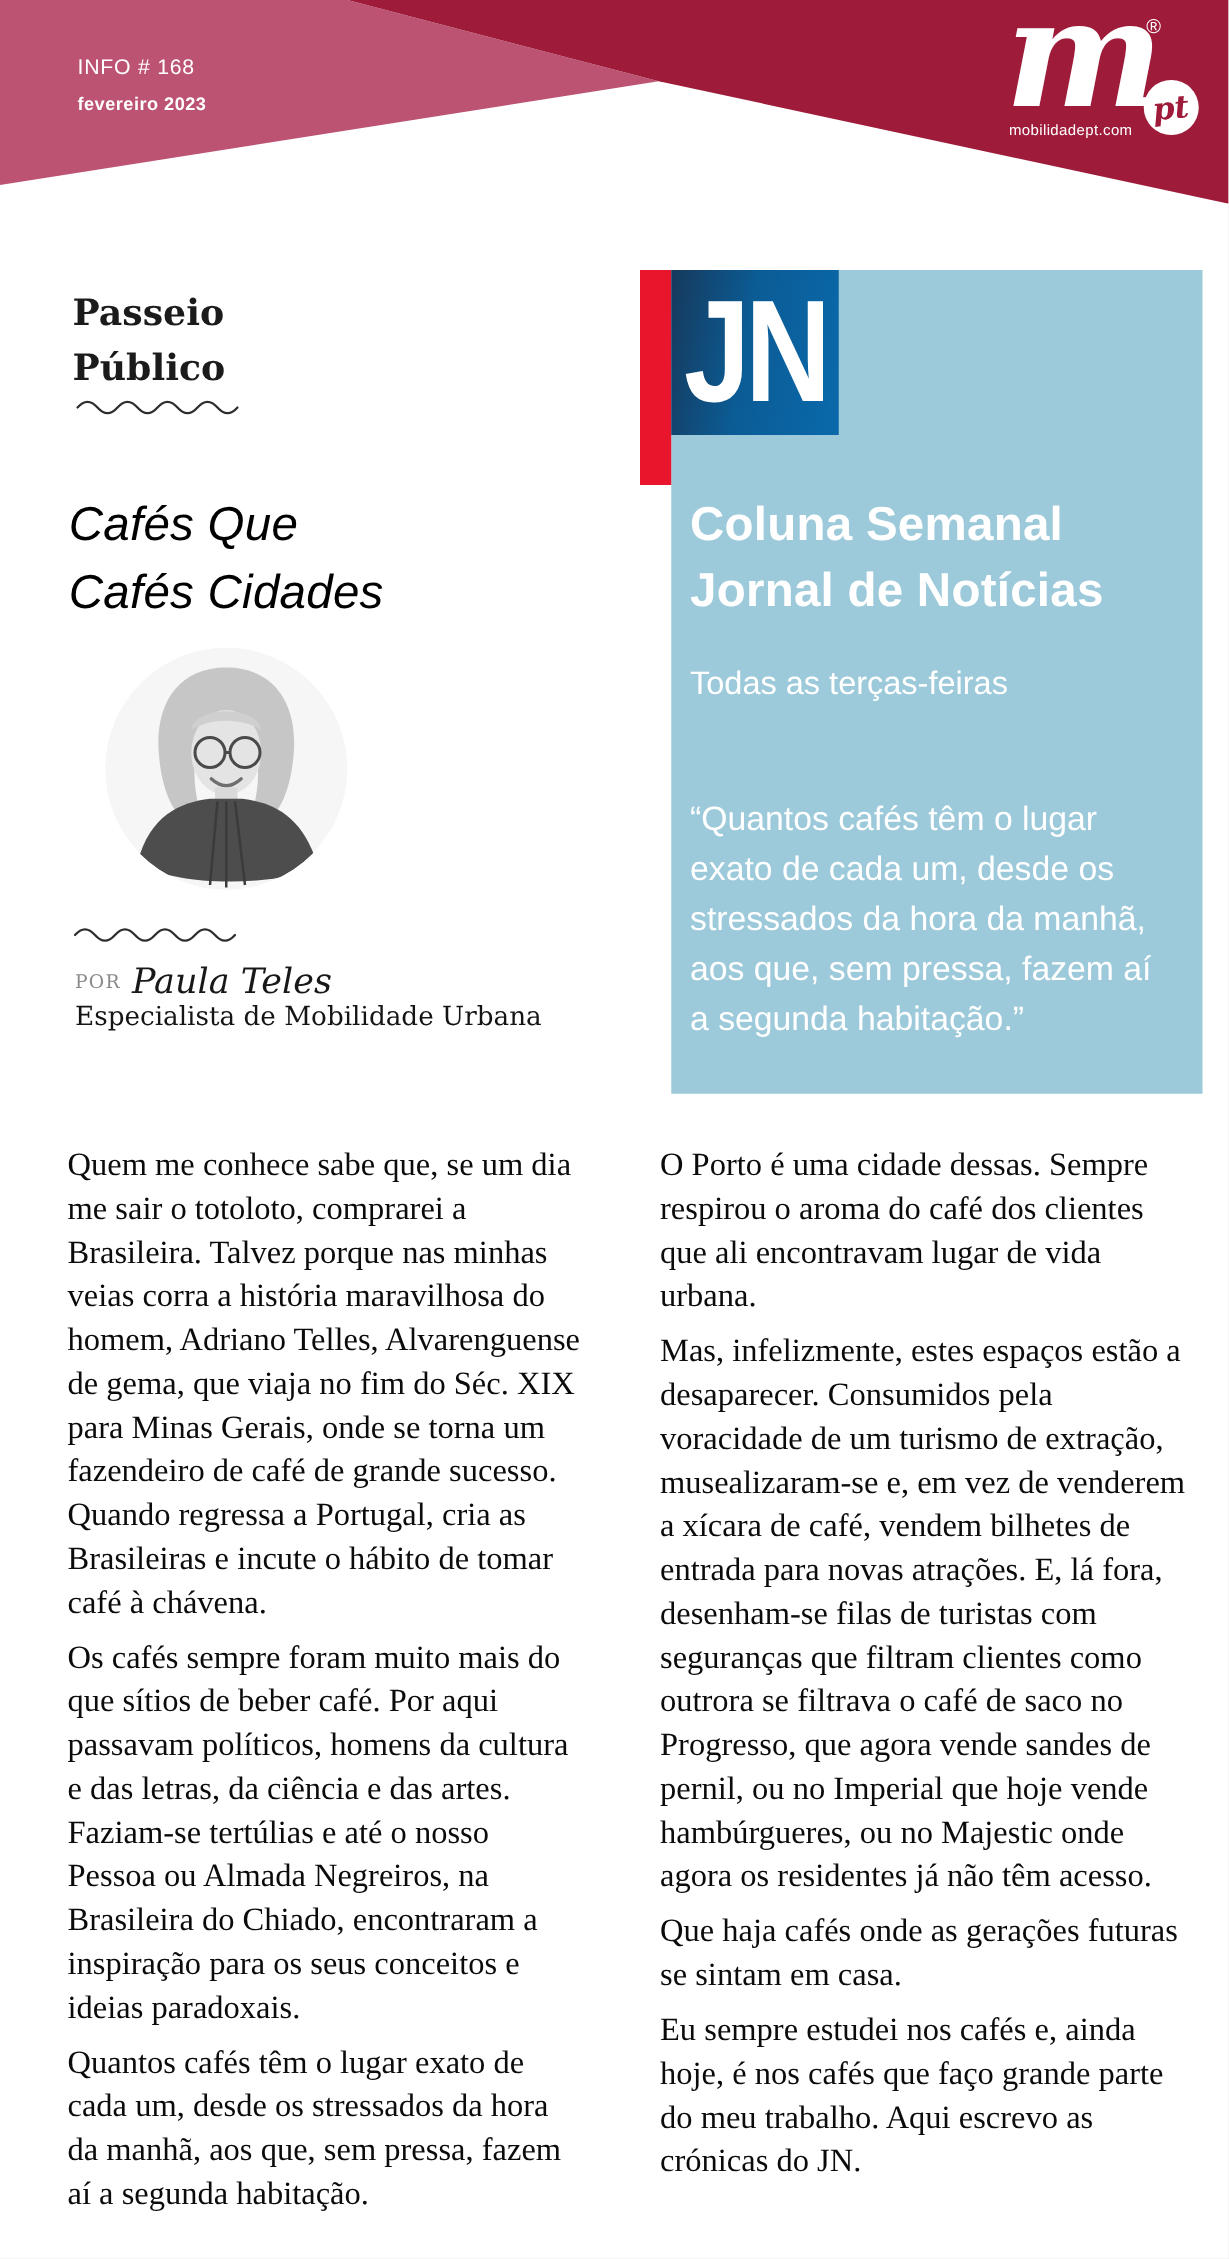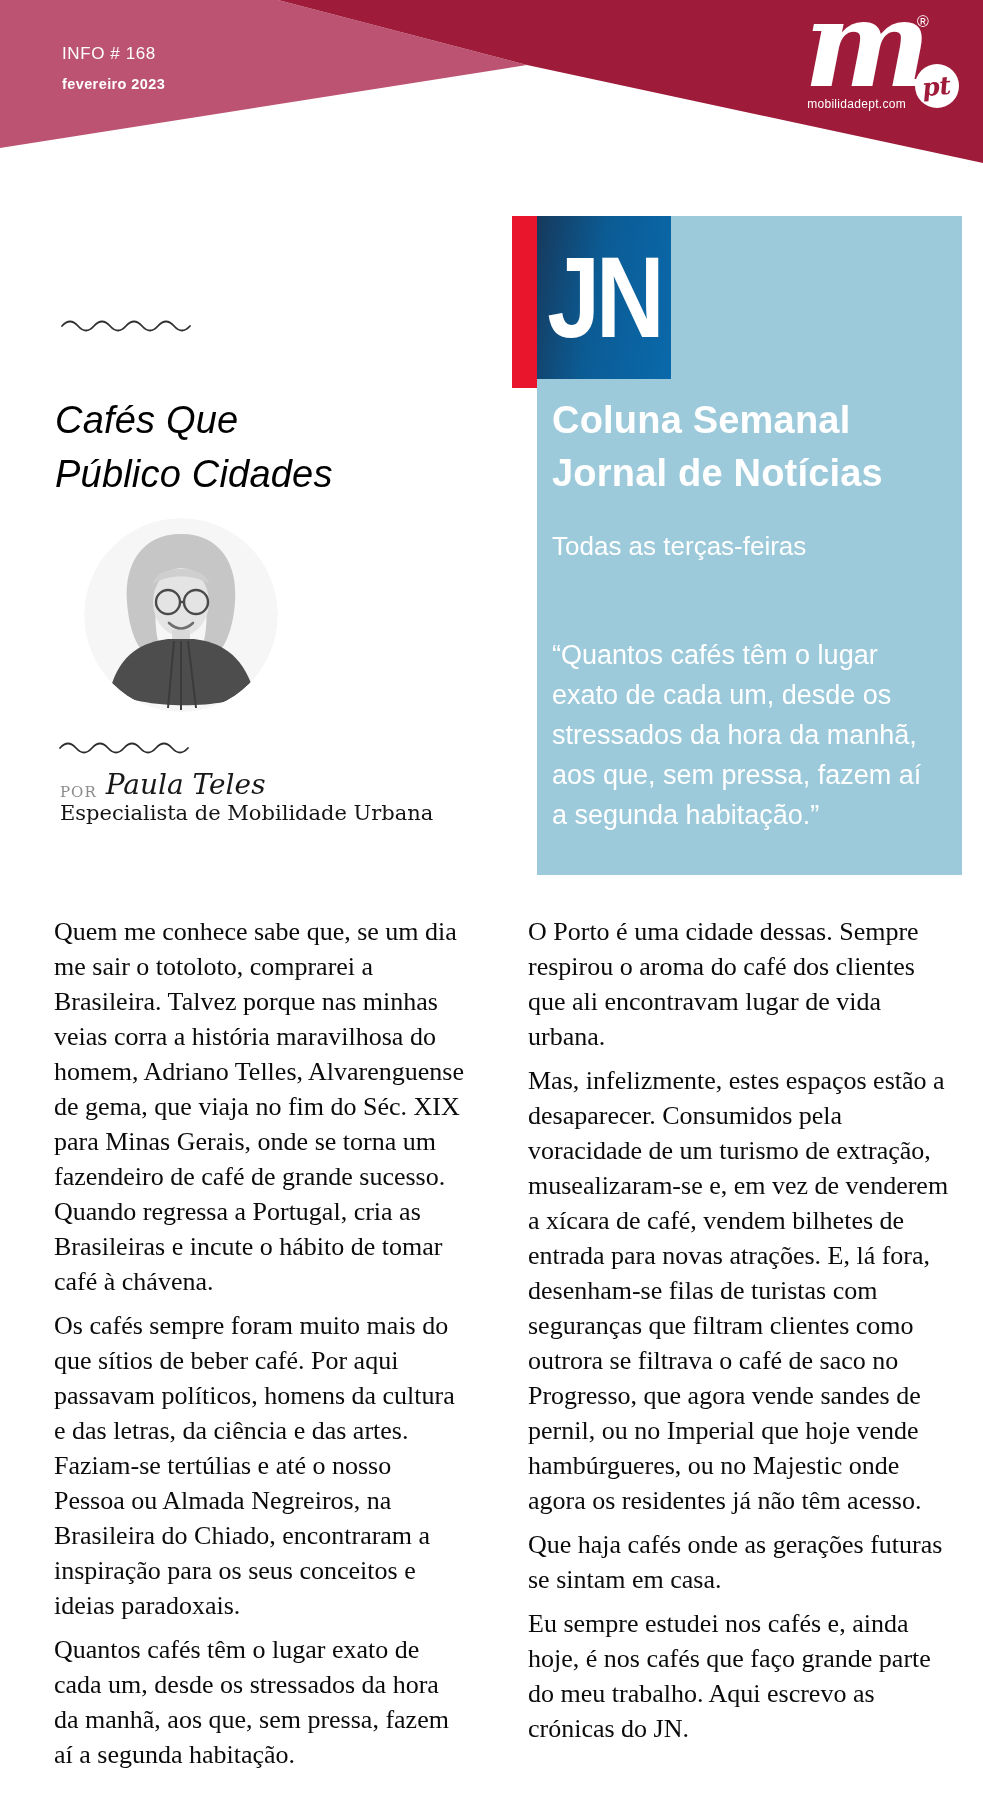--- a/index.html
+++ b/index.html
@@ -27,30 +27,30 @@
              font-size:12px;letter-spacing:.3px;}
 
   
   .section-title{position:absolute;left:58px;top:228px;font-family:"DejaVu Serif",serif;
                  font-weight:bold;font-size:29px;line-height:44px;color:#1b1b1b;}
   .wavy{position:absolute;}
   .headline{position:absolute;left:55px;top:393px;font-size:38px;line-height:54px;
             color:#000;font-weight:400;letter-spacing:.2px;font-style:italic;}
   .photo{position:absolute;left:84px;top:518px;width:194px;height:194px;border-radius:50%;
          overflow:hidden;}
-  .byline{position:absolute;left:60px;top:768px;display:flex;align-items:flex-end;gap:9px;}
+  .byline{position:absolute;left:60px;top:768px;display:flex;align-items:center;gap:9px;}
   .byline .por{font-family:"DejaVu Serif",serif;font-size:15px;color:#8a8a8a;letter-spacing:1px;}
   .byline .author{font-family:"DejaVu Serif",serif;font-style:italic;font-size:28px;color:#181818;}
   .role{position:absolute;left:60px;top:801px;font-family:"DejaVu Serif",serif;
         font-size:21px;color:#141414;}
 
   
   .jn-box{position:absolute;left:537px;top:216px;width:425px;height:659px;background:#9DCADA;}
   .jn-redbar{position:absolute;left:512px;top:216px;width:25px;height:172px;background:#E8152D;}
-  .jn-square{position:absolute;left:537px;top:216px;width:134px;height:163px;
+  .jn-square{position:absolute;left:537px;top:216px;width:134px;height:132px;
              background:linear-gradient(100deg,#16395C 0%,#0B5C95 45%,#0A69AB 100%);
              display:flex;align-items:center;justify-content:center;}
   .jn-square span{color:#fff;font-weight:bold;font-size:95px;letter-spacing:-4px;
                   transform:scaleY(1.22);line-height:1;}
   .jn-title{position:absolute;left:552px;top:394px;color:#fff;font-weight:bold;
             font-size:38px;line-height:53px;letter-spacing:.2px;}
   .jn-sub{position:absolute;left:552px;top:530px;color:#fff;font-weight:normal;
           font-size:26px;line-height:33px;}
   .jn-quote{position:absolute;left:552px;top:635px;width:380px;color:#fff;
             font-size:27px;line-height:40px;}
@@ -73,28 +73,32 @@
     <div class="hdr-issue">INFO  # 168</div>
     <div class="hdr-date">fevereiro  2023</div>
     <div class="logo-m">m</div>
     <div class="logo-reg">®</div>
     <div class="logo-circle">
       <span>pt</span>
     </div>
     <div class="logo-site">mobilidadept.com</div>
   </div>
 
+  <div class="section-title">
+    <div>Passeio</div>
+    <div>Público</div>
+  </div>
 
   <svg class="wavy" style="left:60px;top:318px;" width="132" height="14" viewBox="0 0 132 14">
     <path d="M2,8 q8,-9 16,0 t16,0 t16,0 t16,0 t16,0 t16,0 t16,0 t16,0" fill="none" stroke="#2e2e2e" stroke-width="1.8" stroke-linecap="round"></path>
   </svg>
 
   <div class="headline">
     <div>Cafés Que</div>
-    <div>Público Cidades</div>
+    <div>Cafés Cidades</div>
   </div>
 
   <div class="photo">
     <svg width="194" height="194" viewBox="0 0 194 194">
       <defs>
           <clipPath id="pc">
             <circle cx="97" cy="97" r="97"></circle>
           </clipPath>
         </defs>
       <g clip-path="url(#pc)">

